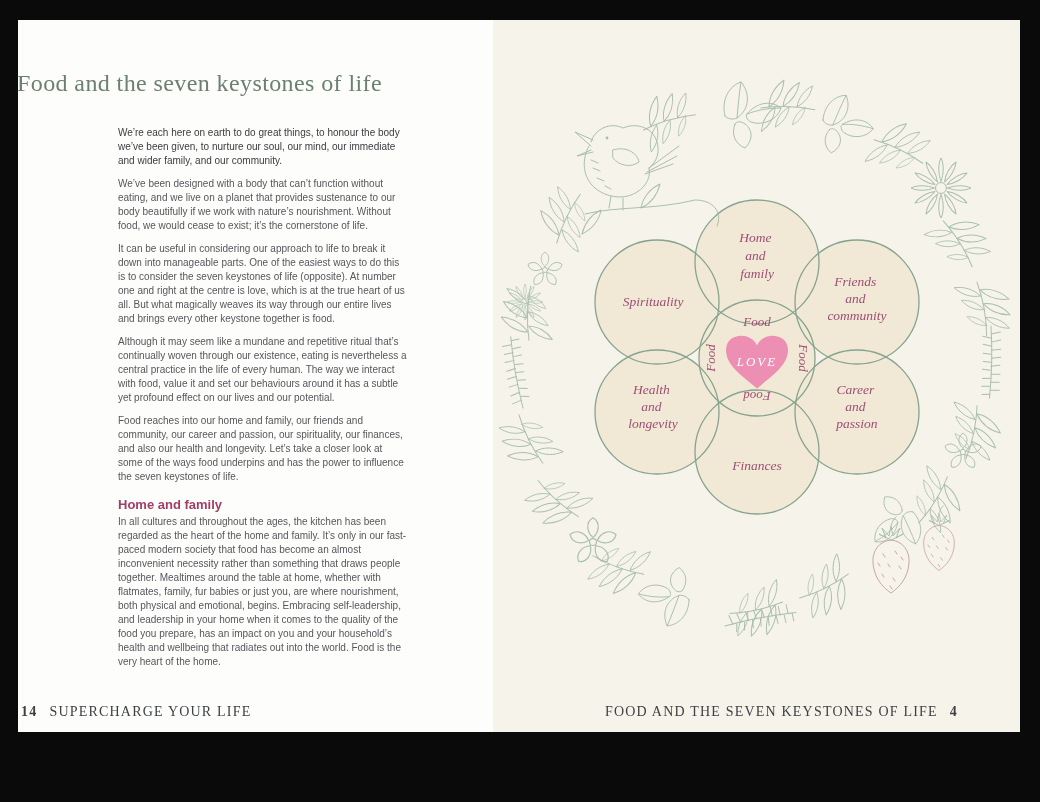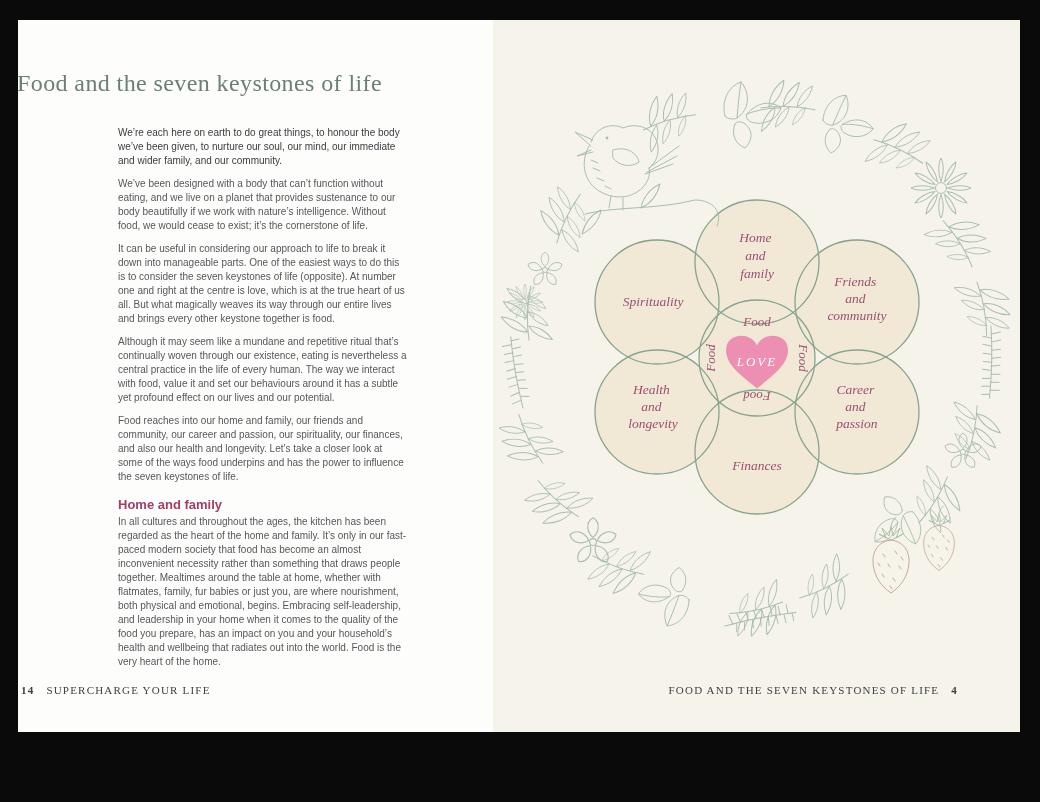--- a/index.html
+++ b/index.html
@@ -9,22 +9,22 @@
 
   
   .page-left{position:relative;width:475px;height:712px;background:#fdfdfb;flex:none;}
   .chapter-title{position:absolute;left:-1px;top:50px;margin:0;
     font-family:"Liberation Serif",serif;font-weight:400;font-size:24px;
     letter-spacing:.4px;color:var(--title-green);white-space:nowrap;}
   .text-col{position:absolute;left:100px;top:106px;width:291px;}
   .text-col p{margin:0 0 9px;font-size:10px;line-height:14px;color:var(--body-grey);}
   .text-col p.intro{font-weight:400;color:var(--intro-grey);}
   .section-heading{margin:13px 0 3px;font-size:13px;font-weight:700;color:var(--heading-plum);}
-  .folio{position:absolute;bottom:36px;font-family:"Liberation Serif",serif;
-    font-size:11px;letter-spacing:1.2px;color:var(--footer-dark);white-space:nowrap;}
+  .folio{position:absolute;bottom:12px;font-family:"Liberation Serif",serif;
+    font-size:14px;letter-spacing:1.2px;color:var(--footer-dark);white-space:nowrap;}
   .folio-left{left:3px;}
   .folio .pgnum{font-weight:700;}
   .folio-left .pgnum{margin-right:12px;}
   .folio-right{right:62px;}
   .folio-right .pgnum{margin-left:12px;}
 
   
   .page-right{position:relative;width:527px;height:712px;background:var(--paper-cream);flex:none;}
   .page-right svg{position:absolute;left:0;top:0;}
 
@@ -46,21 +46,21 @@
 <body>
 
 <div id="stage">
   <div id="spread">
 
     <div class="page-left">
       <h1 class="chapter-title">Food and the seven keystones of life</h1>
 
       <div class="text-col">
         <p class="intro">We’re each here on earth to do great things, to honour the body we’ve been given, to nurture our soul, our mind, our immediate and wider family, and our community.</p>
-        <p>We’ve been designed with a body that can’t function without eating, and we live on a planet that provides sustenance to our body beautifully if we work with nature’s intelligence. Without food, we would cease to exist; it’s the cornerstone of life.</p>
+        <p>We’ve been designed with a body that can’t function without eating, and we live on a planet that provides sustenance to our body beautifully if we work with nature’s nourishment. Without food, we would cease to exist; it’s the cornerstone of life.</p>
         <p>It can be useful in considering our approach to life to break it down into manageable parts. One of the easiest ways to do this is to consider the seven keystones of life (opposite). At number one and right at the centre is love, which is at the true heart of us all. But what magically weaves its way through our entire lives and brings every other keystone together is food.</p>
         <p>Although it may seem like a mundane and repetitive ritual that’s continually woven through our existence, eating is nevertheless a central practice in the life of every human. The way we interact with food, value it and set our behaviours around it has a subtle yet profound effect on our lives and our potential.</p>
         <p>Food reaches into our home and family, our friends and community, our career and passion, our spirituality, our finances, and also our health and longevity. Let’s take a closer look at some of the ways food underpins and has the power to influence the seven keystones of life.</p>
         <h2 class="section-heading">Home and family</h2>
         <p>In all cultures and throughout the ages, the kitchen has been regarded as the heart of the home and family. It’s only in our fast-paced modern society that food has become an almost inconvenient necessity rather than something that draws people together. Mealtimes around the table at home, whether with flatmates, family, fur babies or just you, are where nourishment, both physical and emotional, begins. Embracing self-leadership, and leadership in your home when it comes to the quality of the food you prepare, has an impact on you and your household’s health and wellbeing that radiates out into the world. Food is the very heart of the home.</p>
       </div>
 
       <div class="folio folio-left">
         <span class="pgnum">14</span><span>SUPERCHARGE YOUR LIFE</span>
       </div>

